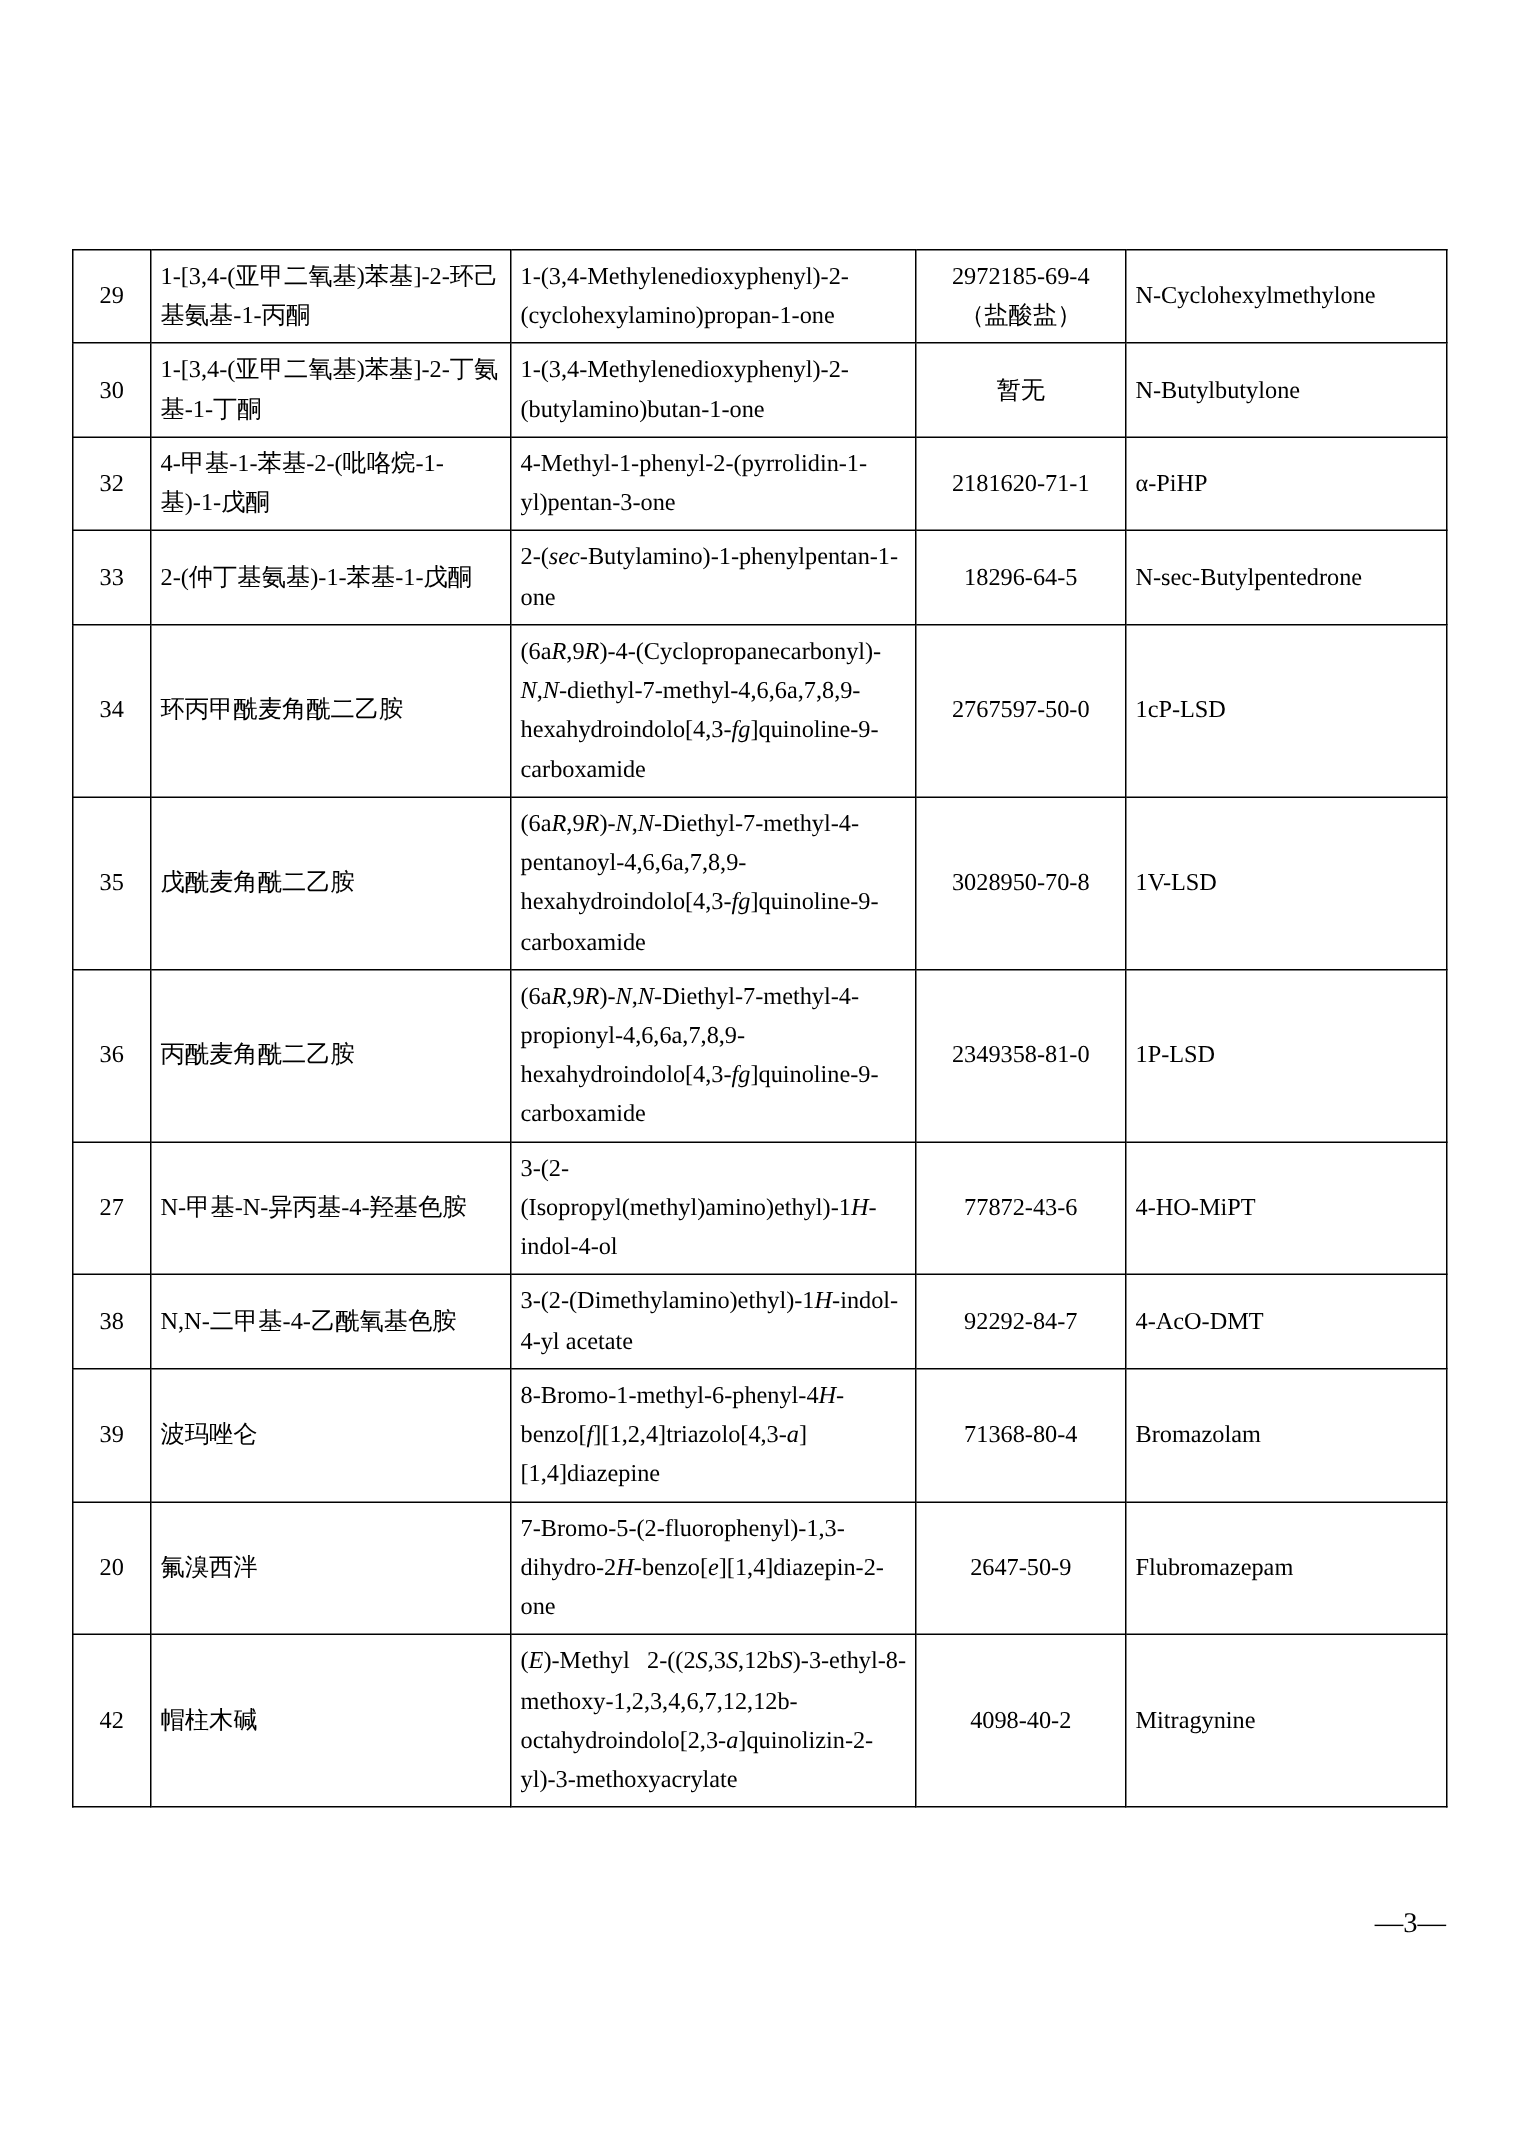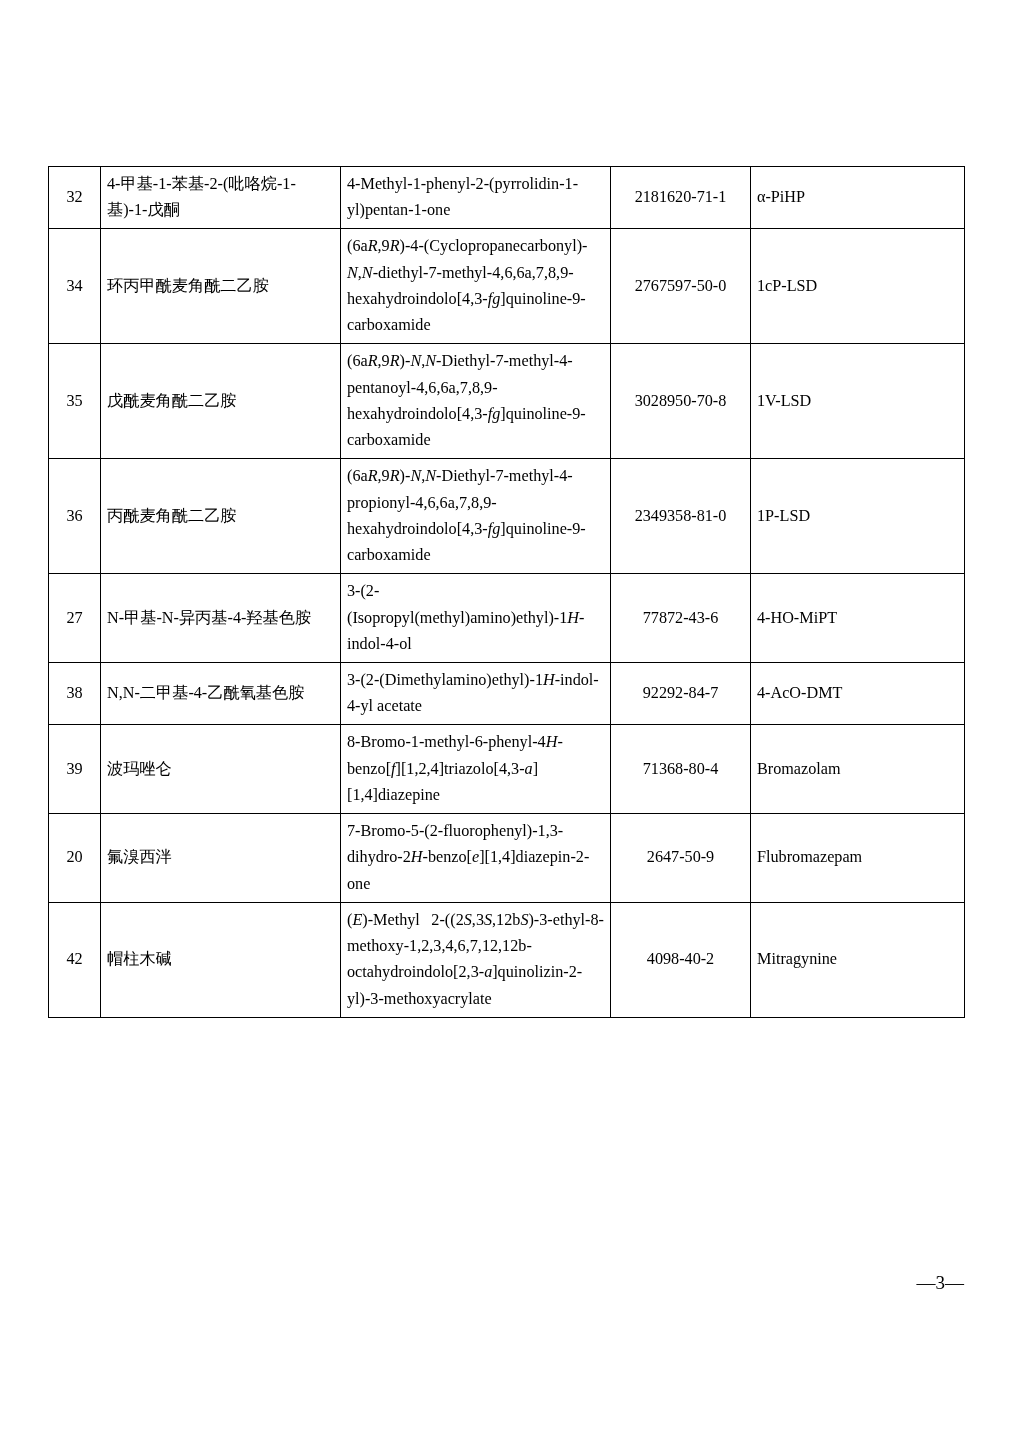--- a/index.html
+++ b/index.html
@@ -91,31 +91,52 @@
     <table class="substances">
       <colgroup>
         <col class="c-no">
         <col class="c-cn">
         <col class="c-iupac">
         <col class="c-cas">
         <col class="c-en">
       </colgroup>
       <tbody>
 
-
+        <tr>
+          <td class="cell-no">29</td>
+          <td class="cell-cn">1-[3,4-(亚甲二氧基)苯基]-2-环己基氨基-1-丙酮</td>
+          <td class="cell-iupac">1-(3,4-Methylenedioxyphenyl)-2-(cyclohexylamino)propan-1-one</td>
+          <td class="cell-cas">2972185-69-4<br>（盐酸盐）</td>
+          <td class="cell-en">N-Cyclohexylmethylone</td>
+        </tr>
+
+        <tr>
+          <td class="cell-no">30</td>
+          <td class="cell-cn">1-[3,4-(亚甲二氧基)苯基]-2-丁氨基-1-丁酮</td>
+          <td class="cell-iupac">1-(3,4-Methylenedioxyphenyl)-2-(butylamino)butan-1-one</td>
+          <td class="cell-cas">暂无</td>
+          <td class="cell-en">N-Butylbutylone</td>
+        </tr>
 
 
         <tr>
           <td class="cell-no">32</td>
           <td class="cell-cn">4-甲基-1-苯基-2-(吡咯烷-1-基)-1-戊酮</td>
-          <td class="cell-iupac">4-Methyl-1-phenyl-2-(pyrrolidin-1-yl)pentan-1-one</td>
+          <td class="cell-iupac">4-Methyl-1-phenyl-2-(pyrrolidin-1-yl)pentan-3-one</td>
           <td class="cell-cas">2181620-71-1</td>
           <td class="cell-en">α-PiHP</td>
         </tr>
 
+        <tr>
+          <td class="cell-no">33</td>
+          <td class="cell-cn">2-(仲丁基氨基)-1-苯基-1-戊酮</td>
+          <td class="cell-iupac">2-(<span class="it">sec</span>-Butylamino)-1-phenylpentan-1-one</td>
+          <td class="cell-cas">18296-64-5</td>
+          <td class="cell-en">N-sec-Butylpentedrone</td>
+        </tr>
 
         <tr>
           <td class="cell-no">34</td>
           <td class="cell-cn">环丙甲酰麦角酰二乙胺</td>
           <td class="cell-iupac">(6a<span class="it">R</span>,9<span class="it">R</span>)-4-(Cyclopropanecarbonyl)-<span class="it">N</span>,<span class="it">N</span>-diethyl-7-methyl-4,6,6a,7,8,9-hexahydroindolo[4,3-<span class="it">fg</span>]quinoline-9-carboxamide</td>
           <td class="cell-cas">2767597-50-0</td>
           <td class="cell-en">1cP-LSD</td>
         </tr>
 
         <tr>

